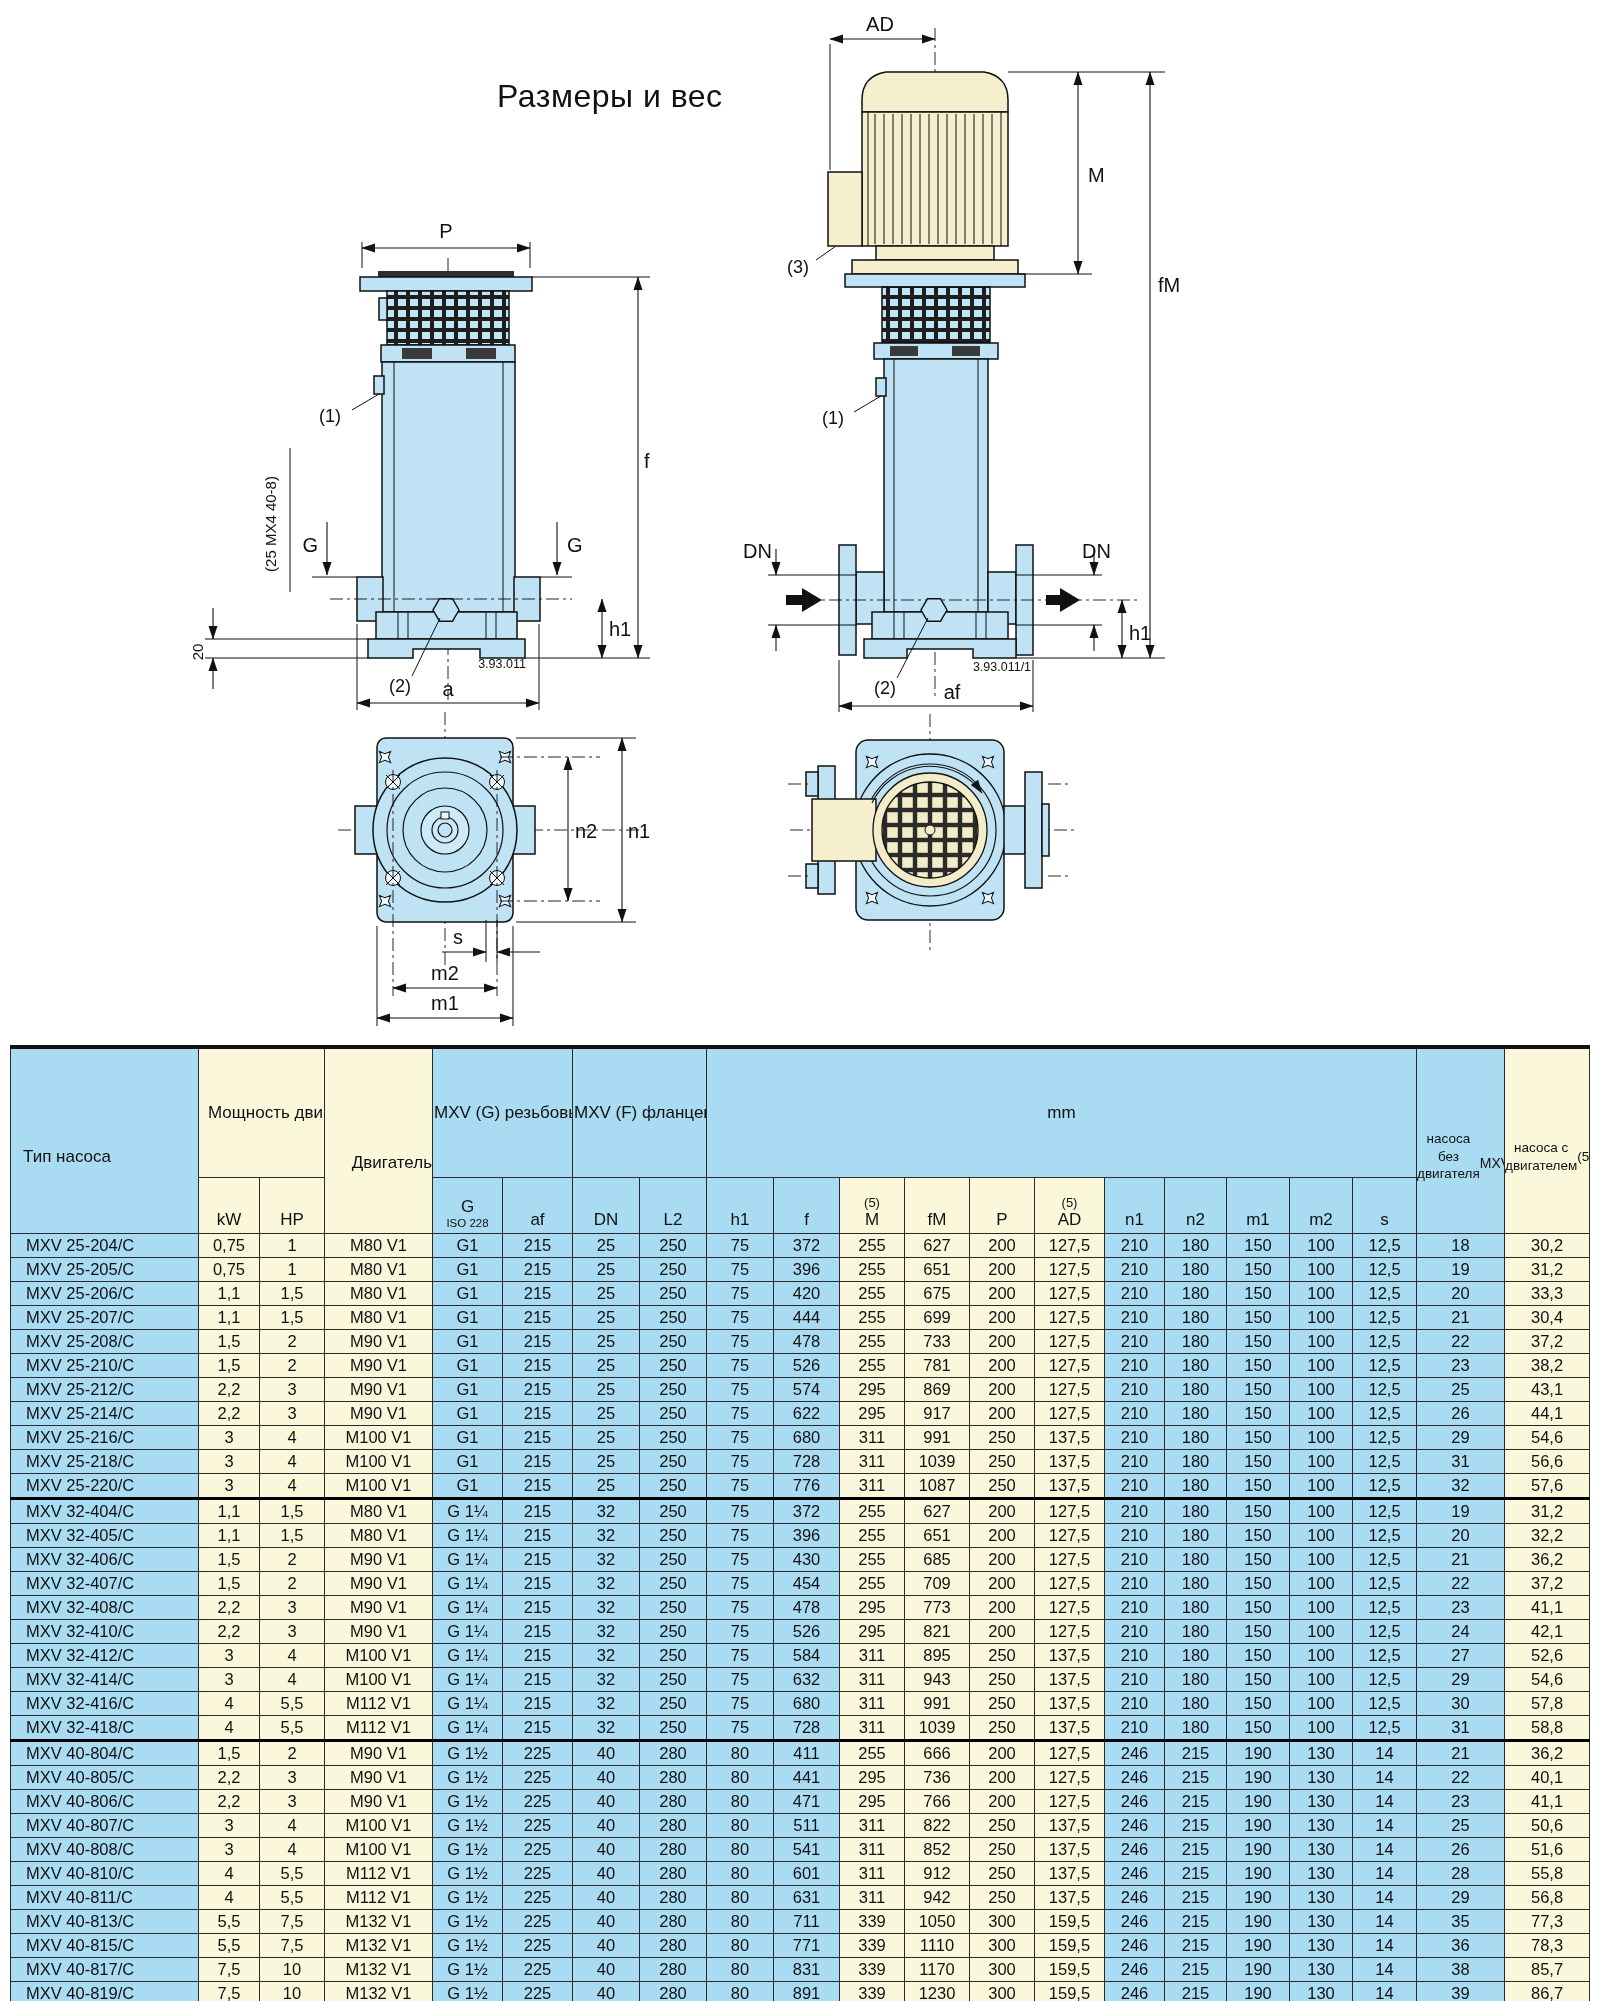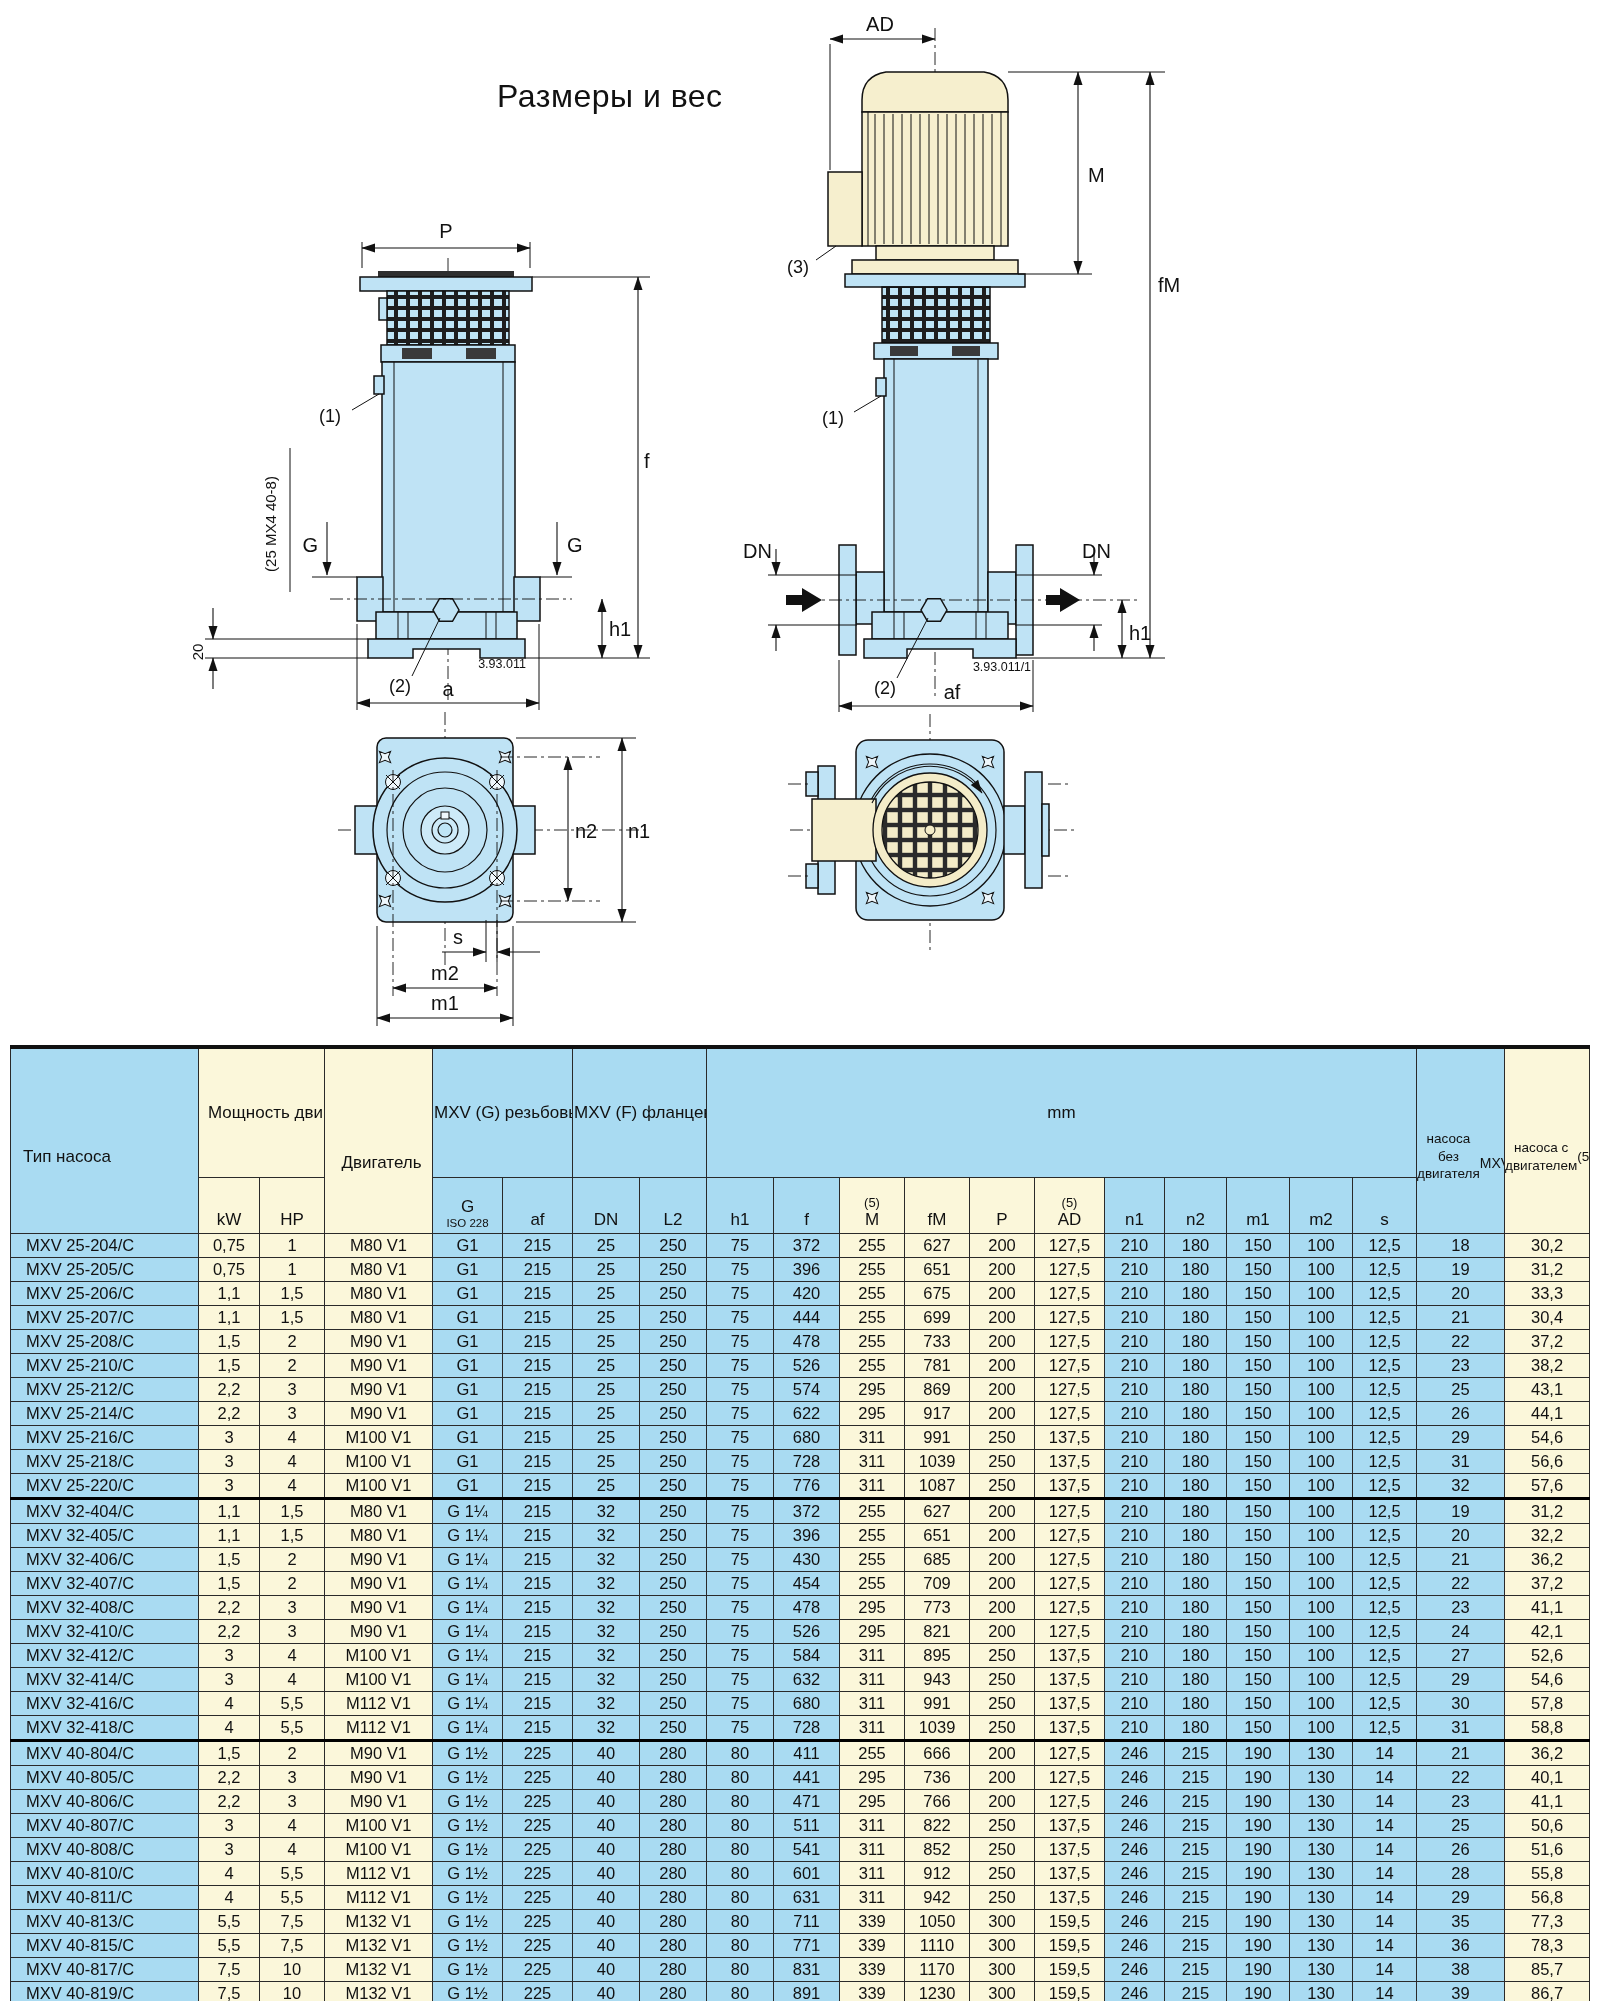--- a/index.html
+++ b/index.html
@@ -22,21 +22,21 @@
   .spec td{height:23px;font-size:16.5px;text-align:center;padding:0;line-height:23px;}
   .spec td.type{text-align:left;padding-left:15px;}
   .b{background:#a9dbf2;}
   .c{background:#fbf7da;}
   .spec thead th{font-weight:normal;font-size:17px;}
   .group-row th{height:106px;vertical-align:middle;}
   .units-row th{height:42px;vertical-align:bottom;padding-bottom:3px;}
   .pre{white-space:pre-line;}
   .type-h{vertical-align:top;text-align:left;padding:32px 0 0 12px;}
   .power-h{vertical-align:middle;text-align:left;padding-left:9px;line-height:1.3;}
-  .motor-h{vertical-align:top;text-align:center;padding:44px 0 0 6px;}
+  .motor-h{vertical-align:top;text-align:right;padding:44px 0 0 6px;}
   .grp{text-align:center;line-height:1.28;}
   .mm-h{font-size:18px;text-align:center;}
   .kg-h{padding:0;}
   .kgwrap{display:flex;flex-direction:row;align-items:center;height:147px;padding:5px 0 3px;margin-top:29px;}
   .kgwrap .sm{font-size:13.5px;line-height:1.3;text-align:center;}
   .kgwrap .mid{font-size:14px;margin-top:12px;text-align:right;}
   .kgwrap .spacer{flex:1;}
   .kgwrap .kgu{font-size:11px;}
   .subpre{font-size:13px;line-height:1.1;}
   .tiny{font-size:11.5px;line-height:1.1;}

